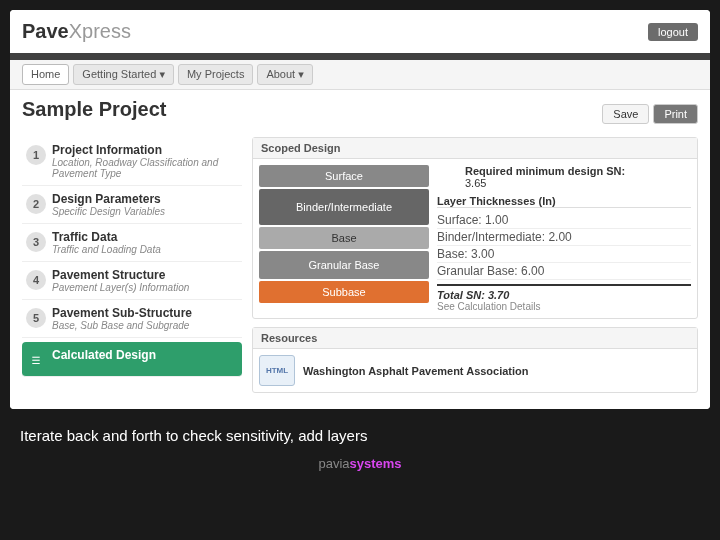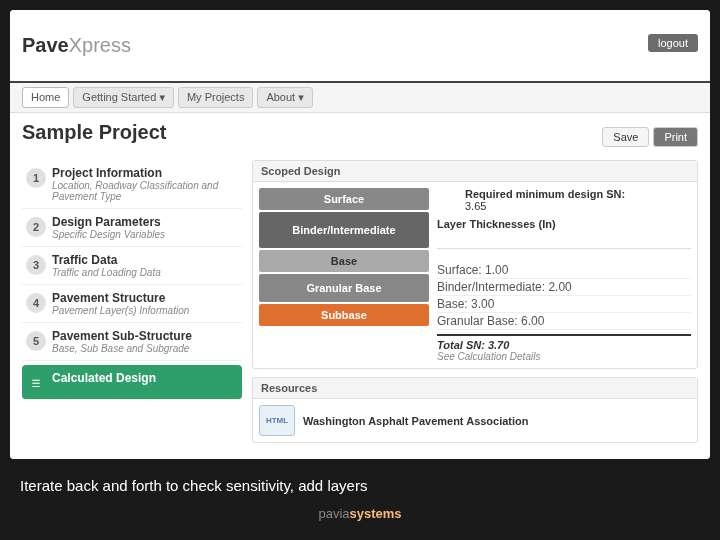--- a/index.html
+++ b/index.html
@@ -19,24 +19,24 @@
       width: 700px;
       margin: 10px auto;
       background: #fff;
       border-radius: 4px;
       overflow: hidden;
     }
 
     
     .app-header {
       background: #fff;
-      border-bottom: 2px solid #404040;
-      padding: 24px 12px;
-      display: flex;
-      align-items: flex-start;
+      border-bottom: 7px solid #404040;
+      padding: 10px 12px;
+      display: flex;
+      align-items: center;
       justify-content: space-between;
     }
 
     .logo {
       font-size: 20px;
       font-weight: bold;
       color: #333;
     }
 
     .logo span.xpress {
@@ -221,21 +221,21 @@
       width: 170px;
       flex-shrink: 0;
     }
 
     .layer-bar {
       width: 100%;
       display: flex;
       align-items: center;
       justify-content: center;
       font-size: 11px;
-      font-weight: bold;
+      font-weight: normal;
       color: #fff;
       margin-bottom: 2px;
       border-radius: 2px;
     }
 
     .layer-surface { background: #888; height: 22px; }
     .layer-binder { background: #666; height: 36px; }
     .layer-base { background: #aaa; height: 22px; color: #333; }
     .layer-granular { background: #888; height: 28px; }
     .layer-subbase { background: #e07030; height: 22px; }
@@ -257,22 +257,22 @@
 
     .design-sn span {
       color: #333;
       font-weight: normal;
     }
 
     .thicknesses-title {
       font-size: 11px;
       font-weight: bold;
       border-bottom: 1px solid #ddd;
-      padding-bottom: 18px;
-      margin-bottom: 13px;
+      padding-bottom: 0;
+      margin-bottom: 4px;
     }
 
     .thickness-row {
       font-size: 12px;
       color: #555;
       padding: 1px 0;
       border-bottom: 1px solid #eee;
     }
 
     .total-sn {
@@ -280,21 +280,20 @@
       font-weight: bold;
       margin-top: 4px;
       border-top: 2px solid #333;
       padding-top: 3px;
       font-style: italic;
     }
 
     .calc-details {
       font-size: 10px;
       color: #888;
-      font-style: italic;
       cursor: pointer;
     }
 
     
     .resources-body {
       padding: 6px;
       display: flex;
       align-items: center;
       gap: 8px;
     }
@@ -335,21 +334,21 @@
       padding: 4px;
       font-size: 13px;
       color: #888;
     }
 
     .footer-text .pavia {
       color: #888;
     }
 
     .footer-text .systems {
-      color: #fdba74;
+      color: #d946ef;
       font-weight: bold;
     }
 
     .page-title-row {
       display: flex;
       justify-content: space-between;
       align-items: center;
       margin-bottom: 8px;
     }
 

